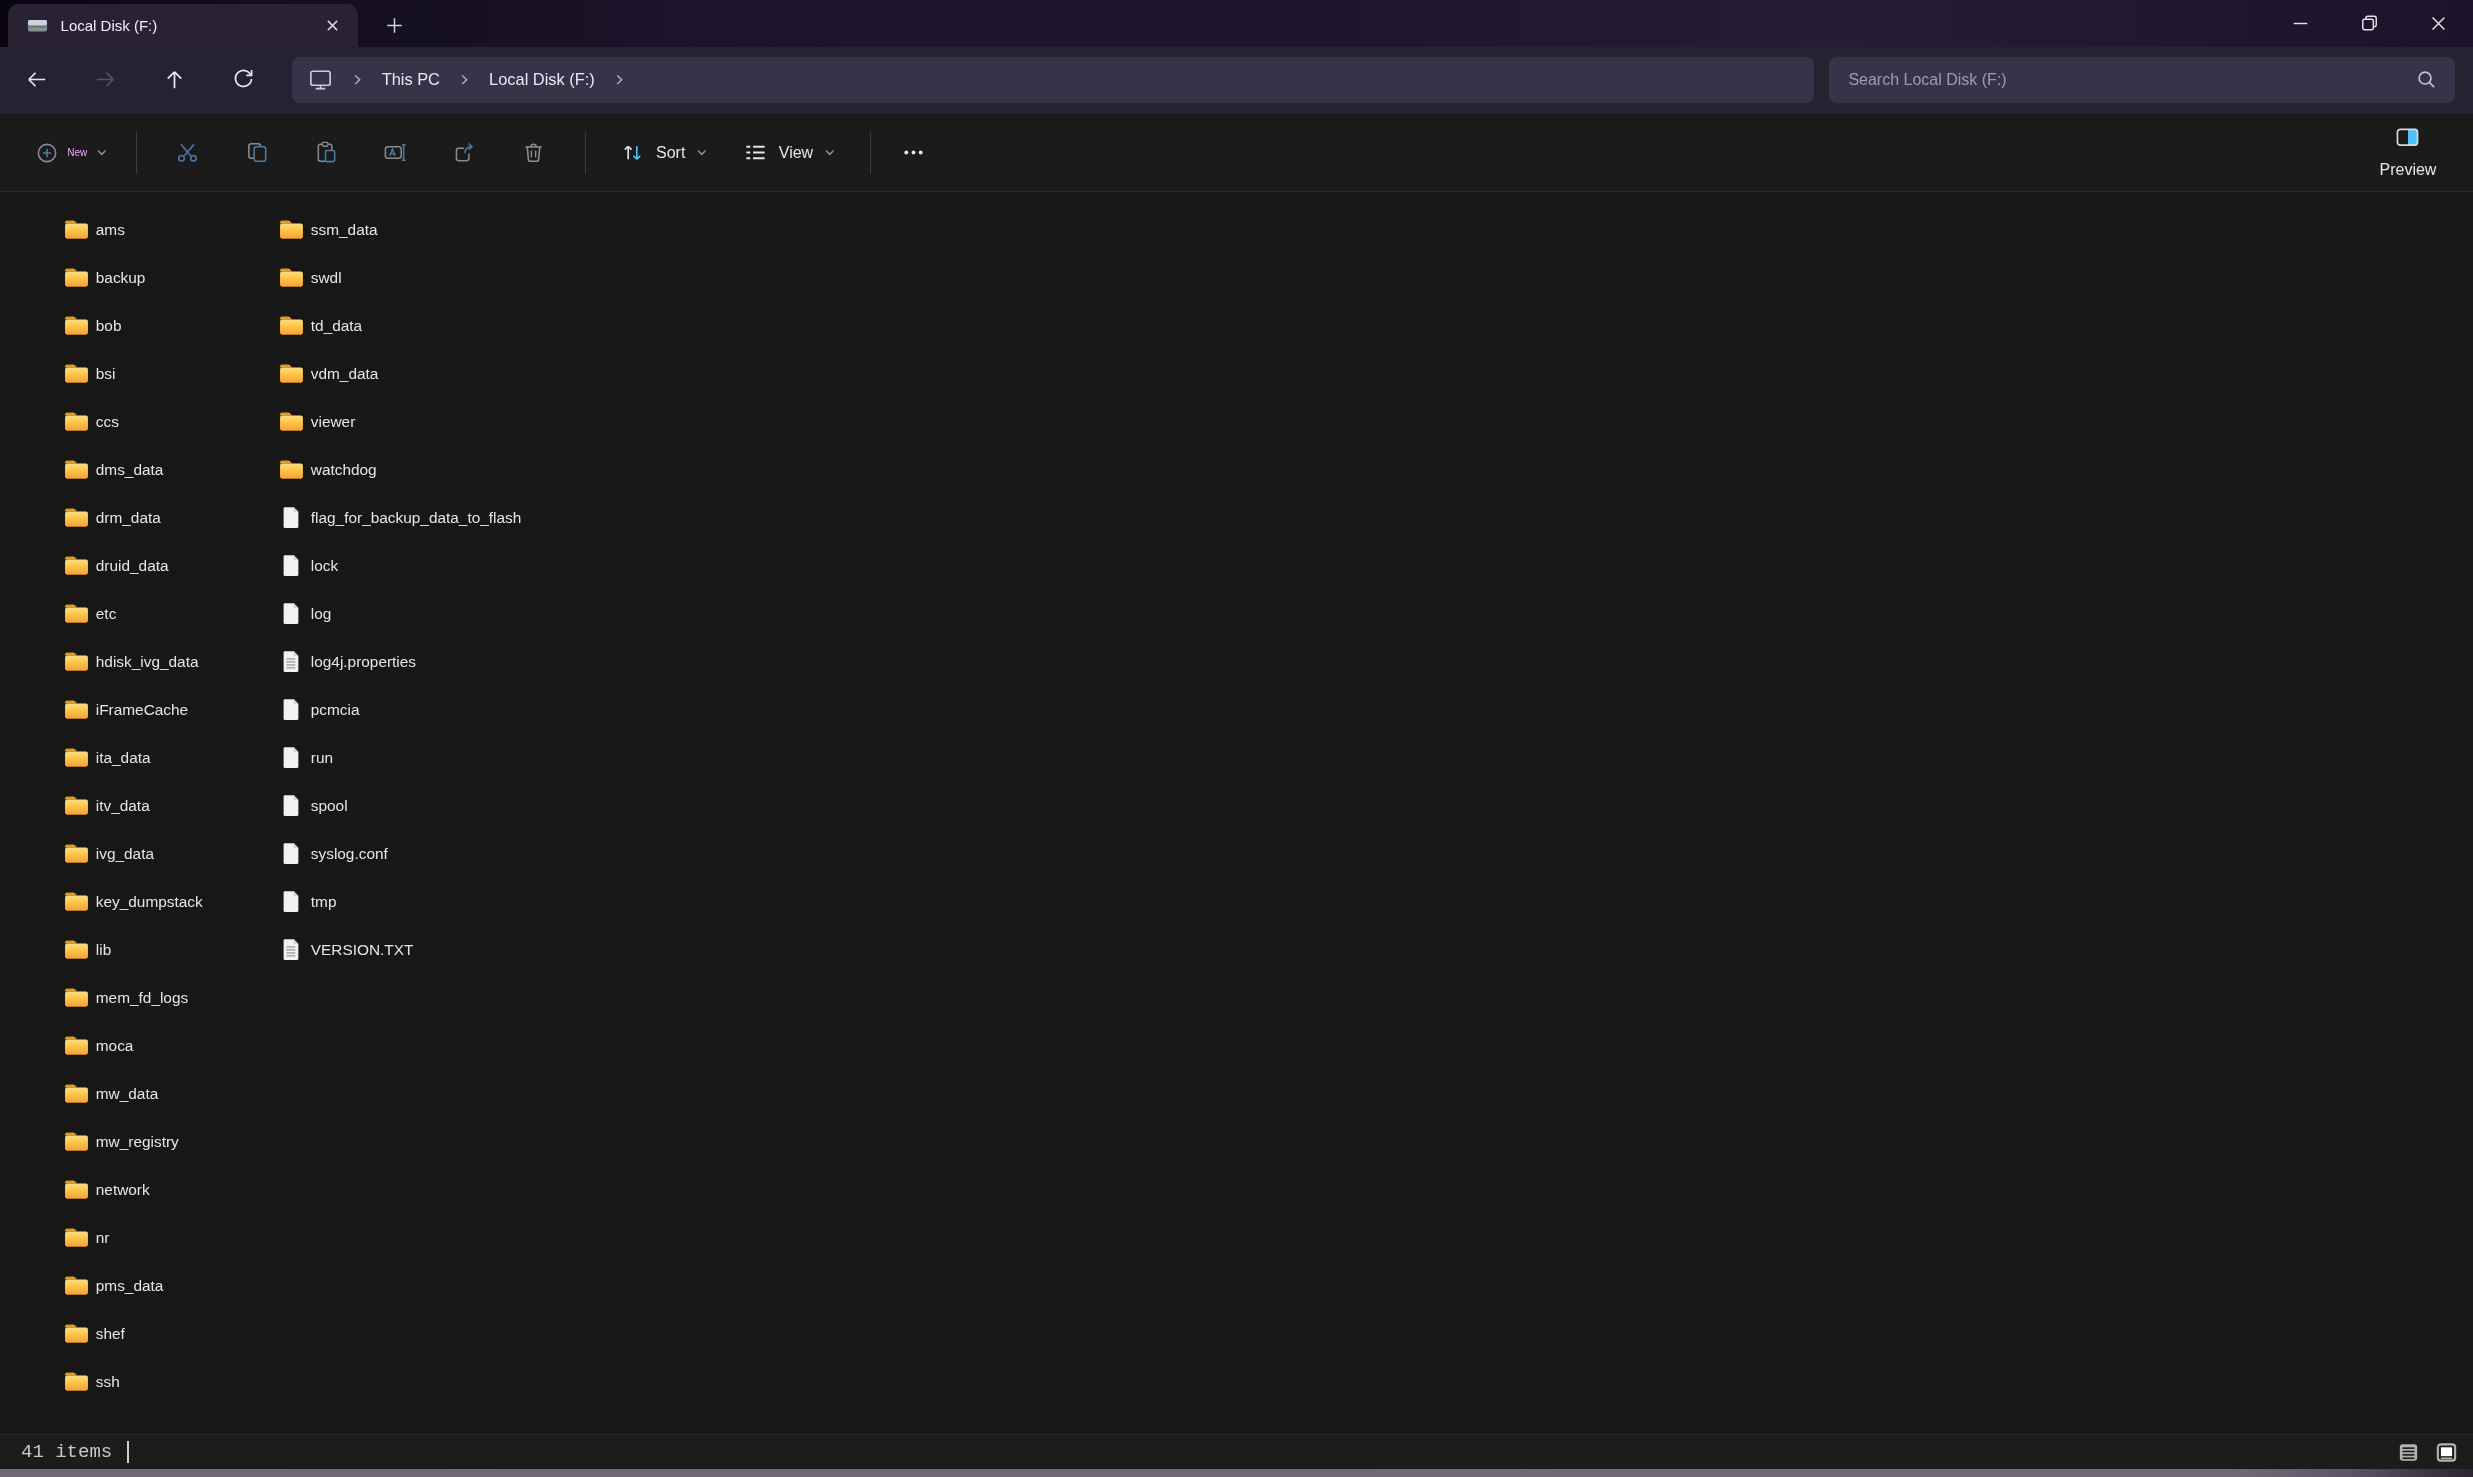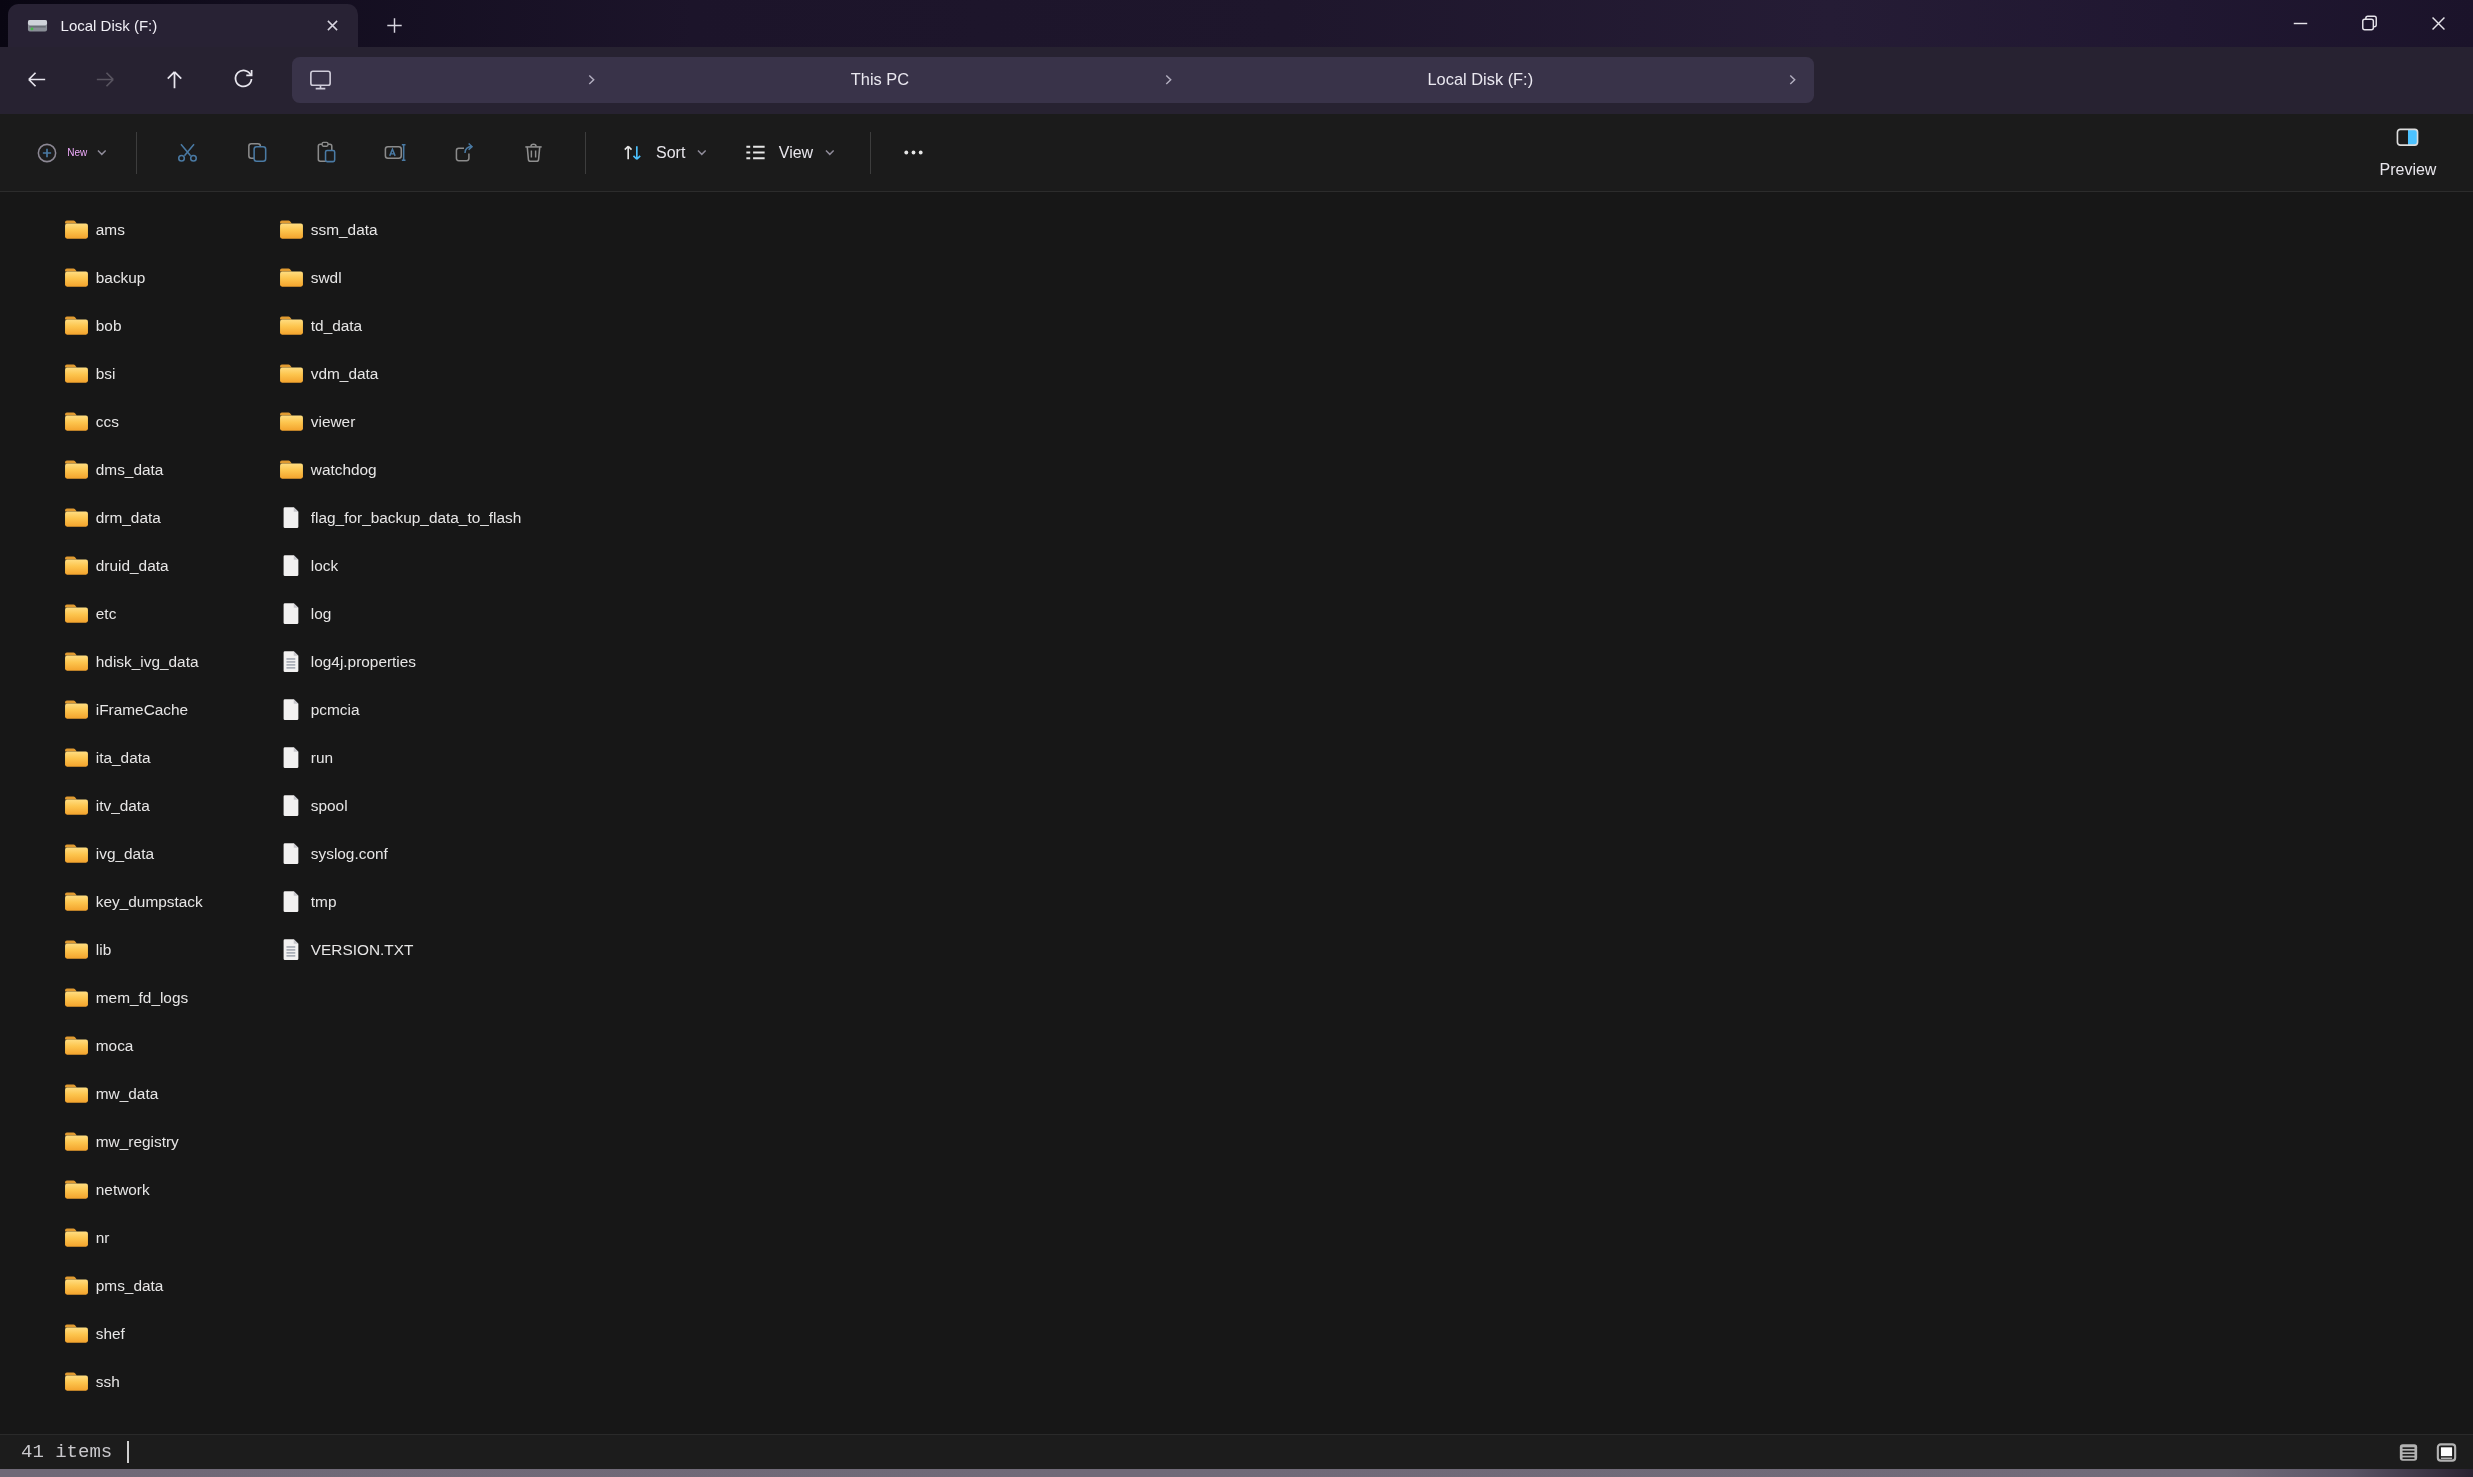--- a/index.html
+++ b/index.html
@@ -17,21 +17,21 @@
   .tab-close{width:31px;height:31px;}
   .newtab{position:absolute;left:377px;top:7.7px;width:35px;height:35px;}
   .win-controls{position:absolute;right:0;top:0;height:47px;display:flex;}
   .win-btn{width:69px;height:100%;display:flex;align-items:center;justify-content:center;background:transparent;border:none;}
 
   
   .navbar{position:absolute;top:47px;left:0;right:0;height:67px;background:#272231;}
   .nav-btns{position:absolute;left:13.5px;top:9.7px;height:46px;display:flex;align-items:center;gap:23px;}
   .nav-btn{width:46px;height:46px;border-radius:6.8px;}
   .addressbar{position:absolute;left:292px;top:9.7px;width:1522px;height:46px;background:#393349;
-    border-radius:7.7px;display:flex;align-items:center;padding:0 15.4px;box-sizing:border-box;gap:16.4px;justify-content:space-between;}
+    border-radius:7.7px;display:flex;align-items:center;padding:0 15.4px;box-sizing:border-box;gap:16.4px;}
   .crumb{font-size:16.4px;color:#eae8f0;white-space:nowrap;padding:3.9px 1.9px;border-radius:3.9px;}
   .searchbox{position:absolute;left:1829px;top:9.7px;width:626px;height:46px;background:#393349;
     border-radius:7.7px;display:flex;align-items:center;padding:0 17.4px;box-sizing:border-box;}
   .searchbox input{flex:1;background:transparent;border:none;outline:none;font-size:16px;
     font-family:"Liberation Sans",sans-serif;color:#eae8f0;}
   .searchbox input::placeholder{color:#a09cae;opacity:1;}
 
   
   .toolbar{position:absolute;top:114px;left:0;right:0;height:78px;background:#1b1b1b;
     border-bottom:1.9px solid #2c2c2c;box-sizing:border-box;display:flex;align-items:center;padding:0 25px 0 23px;}
@@ -147,20 +147,27 @@
       <span class="crumb">This PC</span>
       <svg width="12.6" height="13.5" viewBox="0 0 13 14">
         <path d="M4.4 2.6 L9 7 L4.4 11.4" stroke="#b3afc0" stroke-width="1.5" fill="none"></path>
       </svg>
       <span class="crumb">Local Disk (F:)</span>
       <svg width="12.6" height="13.5" viewBox="0 0 13 14">
         <path d="M4.4 2.6 L9 7 L4.4 11.4" stroke="#b3afc0" stroke-width="1.5" fill="none"></path>
       </svg>
     </div>
 
+    <div class="searchbox">
+      <input type="text" placeholder="Search Local Disk (F:)" style="">
+      <svg width="23" height="23" viewBox="0 0 24 24">
+        <circle cx="10.5" cy="10.5" r="6.2" stroke="#c6c3d0" stroke-width="1.7" fill="none"></circle>
+        <path d="M15.2 15.2 L20 20" stroke="#c6c3d0" stroke-width="1.7" fill="none"></path>
+      </svg>
+    </div>
   </nav>
 
   <div class="toolbar">
     <button class="tb-new">
       <svg width="24" height="24" viewBox="0 0 25 25">
         <circle cx="12.5" cy="12.5" r="9" stroke="#8c8894" stroke-width="1.6" fill="none"></circle>
         <path d="M12.5 8.2 v8.6 M8.2 12.5 h8.6" stroke="#4a7aa4" stroke-width="1.7" fill="none"></path>
       </svg>
       <span class="tb-new-label">New</span>
       <svg width="11.6" height="7.7" viewBox="0 0 12 8">

